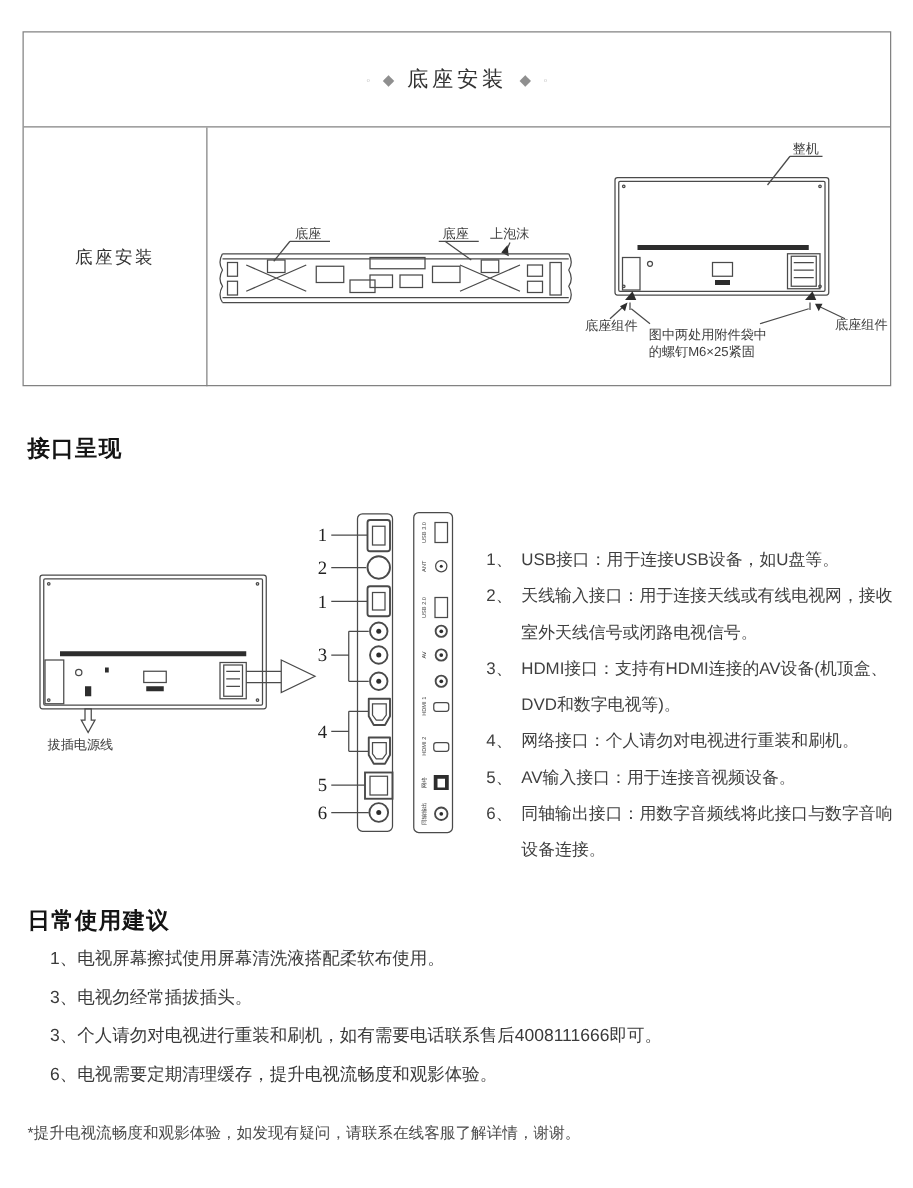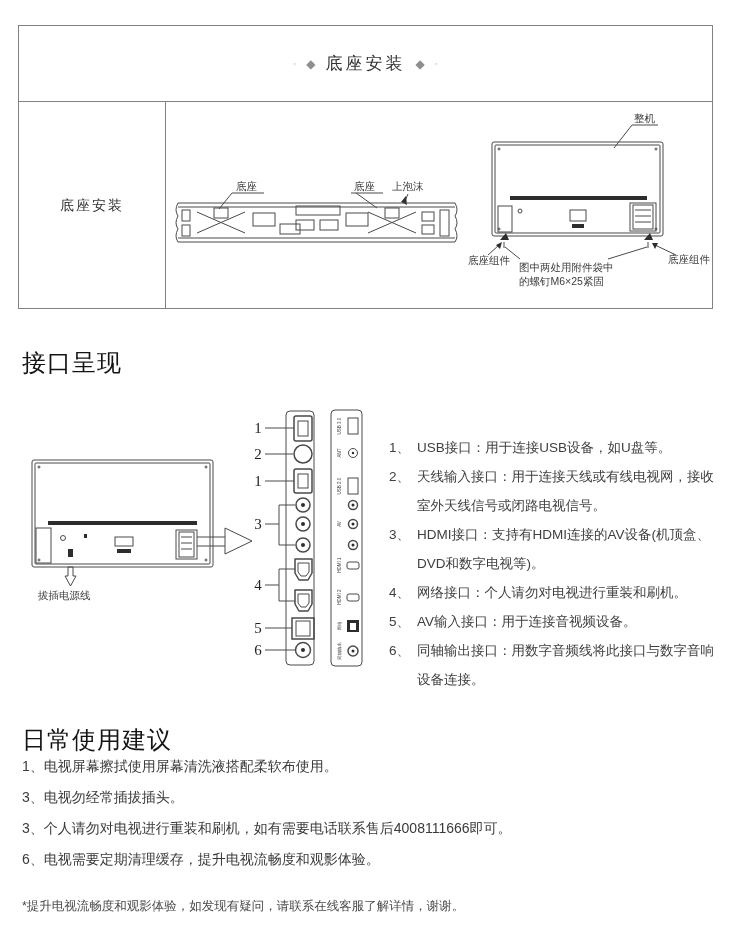--- a/index.html
+++ b/index.html
@@ -24,33 +24,33 @@
   svg{position:absolute;overflow:visible;}
   svg .ln{stroke:#4a4a4a;stroke-width:1;fill:none;}
   svg .ln2{stroke:#4a4a4a;stroke-width:1.5;fill:none;}
   svg .dk{fill:#2d2d2d;stroke:none;}
   svg text{fill:#3d3d3d;font-family:"Liberation Sans","DejaVu Sans",sans-serif;}
   svg .lbl{font-size:10.5px;}
   svg .num{font-family:"Liberation Serif","DejaVu Serif",serif;font-size:15px;fill:#222;}
   svg .tiny{font-size:4.5px;fill:#444;}
 
   
-  .sec-heading{position:absolute;font-size:24px;font-weight:normal;color:#141414;letter-spacing:1px;}
+  .sec-heading{position:absolute;font-size:18px;font-weight:bold;color:#141414;letter-spacing:1px;}
 
   
   .desc-list{position:absolute;left:389px;top:433px;width:340px;font-size:13.5px;
              color:#3f3f3f;line-height:29px;}
   .desc-item{display:flex;}
   .desc-num{width:28px;flex:none;}
   .desc-text{width:308px;}
 
   
   .daily-list{position:absolute;left:22px;top:751px;width:690px;font-size:14px;
               color:#3a3a3a;line-height:31px;}
-  .daily-item{height:31px;}
+  .daily-item{height:31px;margin-left:18px;}
 
   .footnote{position:absolute;left:22px;top:898px;width:690px;font-size:12.5px;color:#4a4a4a;}
 </style>
 </head>
 <body>
 
 <div class="page">
 
   <div class="install-box">
     <div class="title-row">

